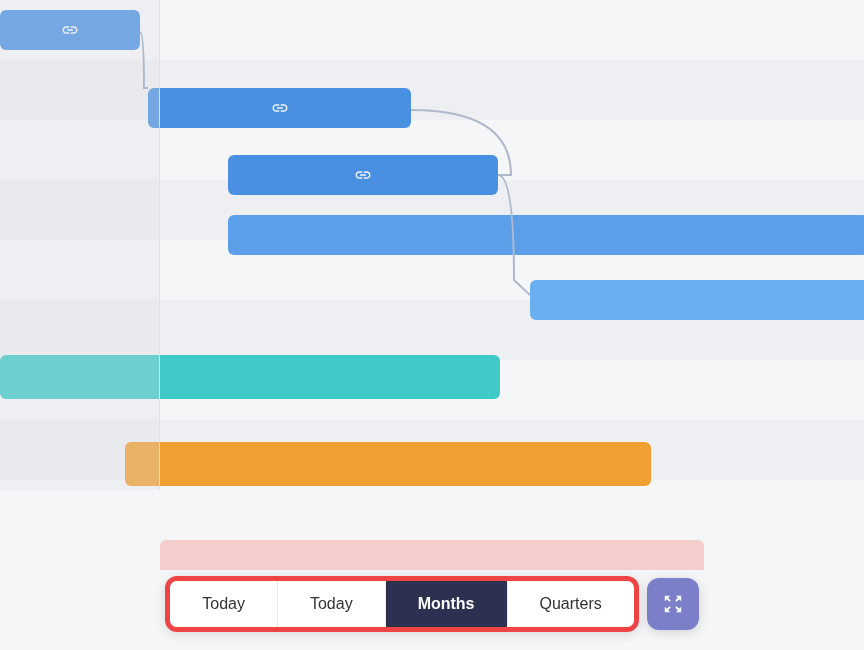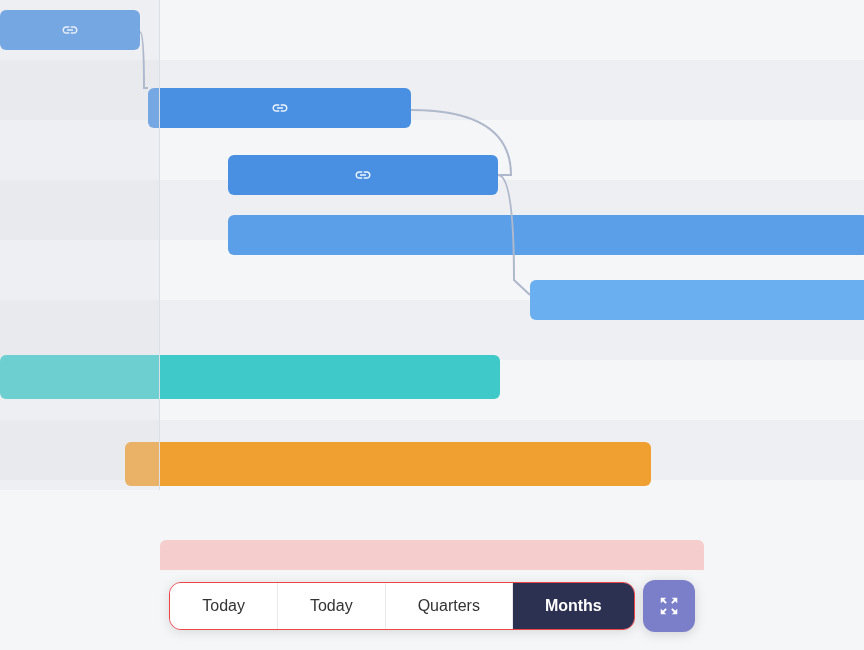--- a/index.html
+++ b/index.html
@@ -102,21 +102,21 @@
       gap: 0;
       z-index: 10;
     }
 
     .tab-group {
       display: flex;
       background: #f9a8d4;
       border-radius: 12px;
       box-shadow: 0 2px 12px rgba(0,0,0,0.12);
       overflow: hidden;
-      border: 1px solid #ef4444;
+      border: 5px solid #ef4444;
       align-items: center;
     }
 
     .tab-btn {
       padding: 14px 32px;
       font-size: 16px;
       font-weight: 500;
       cursor: pointer;
       border: none;
       background: white;
@@ -233,22 +233,22 @@
 
     <div class="bottom-partial"></div>
 
   </div>
 
   <div class="toolbar">
 
     <div class="tab-group">
       <button class="tab-btn">Today</button>
       <button class="tab-btn">Today</button>
+      <button class="tab-btn active">Months</button>
       <button class="tab-btn">Quarters</button>
-      <button class="tab-btn active">Months</button>
     </div>
 
     <button class="expand-btn">
       <svg viewBox="0 0 24 24">
         <path d="M15 3l2.3 2.3-2.89 2.87 1.42 1.42L18.7 6.7 21 9V3h-6zM3 9l2.3-2.3 2.87 2.89 1.42-1.42L6.7 5.3 9 3H3v6zm6 12l-2.3-2.3 2.89-2.87-1.42-1.42L5.3 17.3 3 15v6h6zm12-6l-2.3 2.3-2.87-2.89-1.42 1.42 2.89 2.87L15 21h6v-6z"></path>
       </svg>
     </button>
 
   </div>
 

